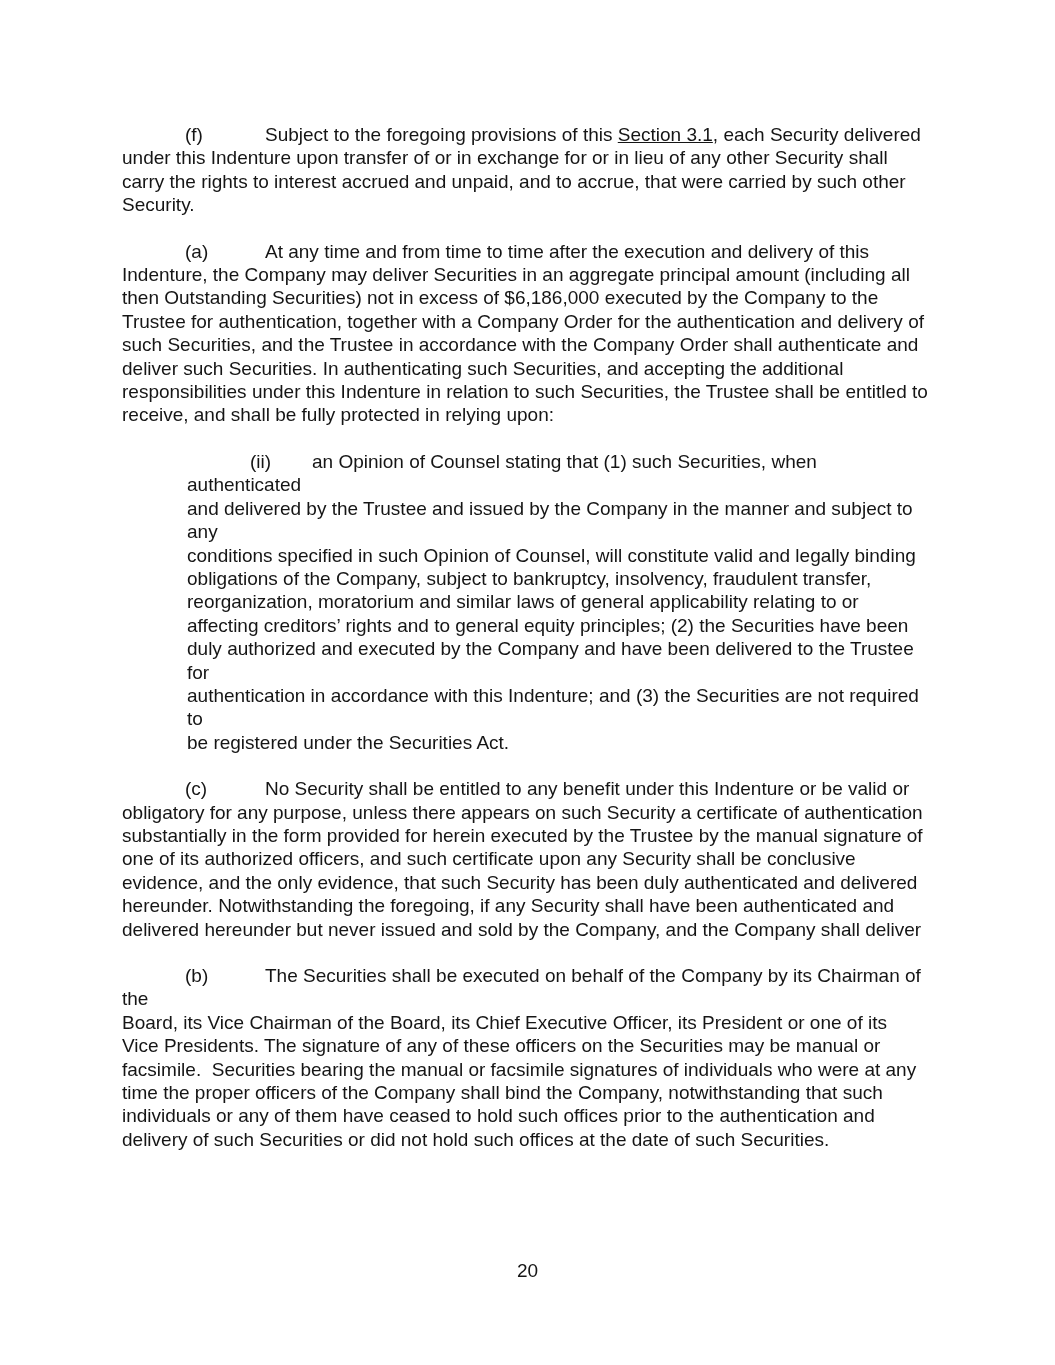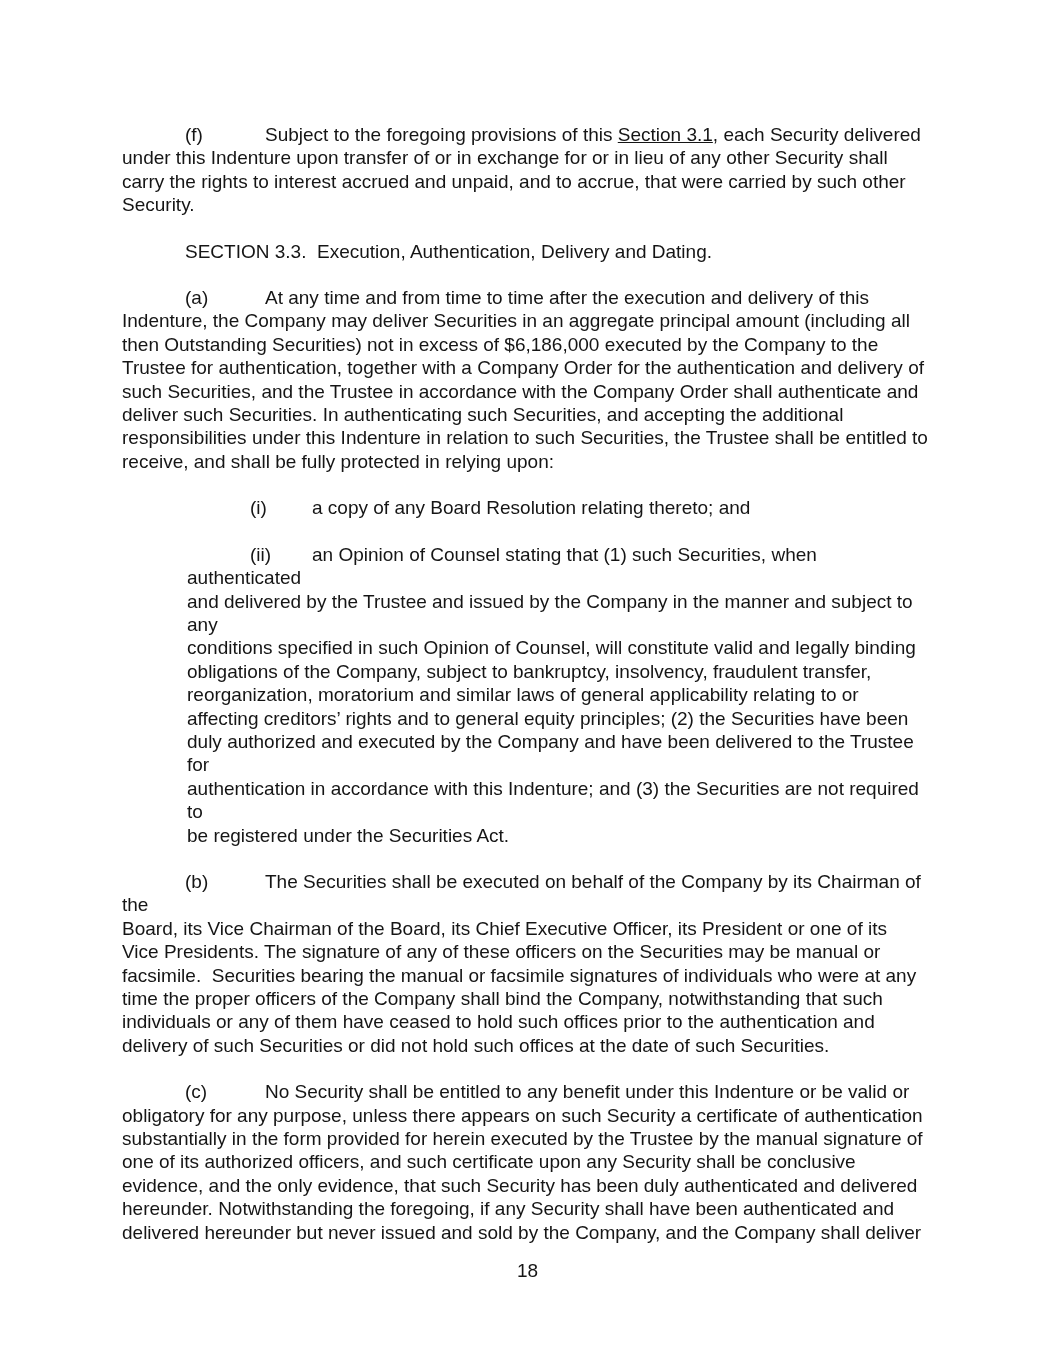--- a/index.html
+++ b/index.html
@@ -61,55 +61,53 @@
 <div class="page">
   <div class="content">
 
     <p class="para"><span class="lbl">(f)</span><span class="txt">Subject to the foregoing provisions of this </span><span class="txt ref">Section 3.1</span><span class="txt">, each Security delivered
 under this Indenture upon transfer of or in exchange for or in lieu of any other Security shall
 carry the rights to interest accrued and unpaid, and to accrue, that were carried by such other
 Security.</span></p>
 
 
 
-    <p class="heading">SECTION 3.3.  Execution, Authentication, Delivery and Dating.</p>
 
     <p class="para"><span class="lbl">(a)</span><span class="txt">At any time and from time to time after the execution and delivery of this
 Indenture, the Company may deliver Securities in an aggregate principal amount (including all
 then Outstanding Securities) not in excess of $6,186,000 executed by the Company to the
 Trustee for authentication, together with a Company Order for the authentication and delivery of
 such Securities, and the Trustee in accordance with the Company Order shall authenticate and
 deliver such Securities. In authenticating such Securities, and accepting the additional
 responsibilities under this Indenture in relation to such Securities, the Trustee shall be entitled to
 receive, and shall be fully protected in relying upon:</span></p>
 
-    <p class="para item"><span class="lbl">(i)</span><span class="txt">a copy of any Board Resolution relating thereto; and</span></p>
 
     <p class="para item"><span class="lbl">(ii)</span><span class="txt">an Opinion of Counsel stating that (1) such Securities, when authenticated
 and delivered by the Trustee and issued by the Company in the manner and subject to any
 conditions specified in such Opinion of Counsel, will constitute valid and legally binding
 obligations of the Company, subject to bankruptcy, insolvency, fraudulent transfer,
 reorganization, moratorium and similar laws of general applicability relating to or
 affecting creditors’ rights and to general equity principles; (2) the Securities have been
 duly authorized and executed by the Company and have been delivered to the Trustee for
 authentication in accordance with this Indenture; and (3) the Securities are not required to
 be registered under the Securities Act.</span></p>
 
+    <p class="para"><span class="lbl">(c)</span><span class="txt">No Security shall be entitled to any benefit under this Indenture or be valid or
+obligatory for any purpose, unless there appears on such Security a certificate of authentication
+substantially in the form provided for herein executed by the Trustee by the manual signature of
+one of its authorized officers, and such certificate upon any Security shall be conclusive
+evidence, and the only evidence, that such Security has been duly authenticated and delivered
+hereunder. Notwithstanding the foregoing, if any Security shall have been authenticated and
+delivered hereunder but never issued and sold by the Company, and the Company shall deliver</span></p>
+
     <p class="para"><span class="lbl">(b)</span><span class="txt">The Securities shall be executed on behalf of the Company by its Chairman of the
 Board, its Vice Chairman of the Board, its Chief Executive Officer, its President or one of its
 Vice Presidents. The signature of any of these officers on the Securities may be manual or
 facsimile.  Securities bearing the manual or facsimile signatures of individuals who were at any
 time the proper officers of the Company shall bind the Company, notwithstanding that such
 individuals or any of them have ceased to hold such offices prior to the authentication and
 delivery of such Securities or did not hold such offices at the date of such Securities.</span></p>
 
-    <p class="para"><span class="lbl">(c)</span><span class="txt">No Security shall be entitled to any benefit under this Indenture or be valid or
-obligatory for any purpose, unless there appears on such Security a certificate of authentication
-substantially in the form provided for herein executed by the Trustee by the manual signature of
-one of its authorized officers, and such certificate upon any Security shall be conclusive
-evidence, and the only evidence, that such Security has been duly authenticated and delivered
-hereunder. Notwithstanding the foregoing, if any Security shall have been authenticated and
-delivered hereunder but never issued and sold by the Company, and the Company shall deliver</span></p>
-
   </div>
 
-  <div class="pagenum">18</div>
+  <div class="pagenum">20</div>
 </div>
 
 </body></html>

